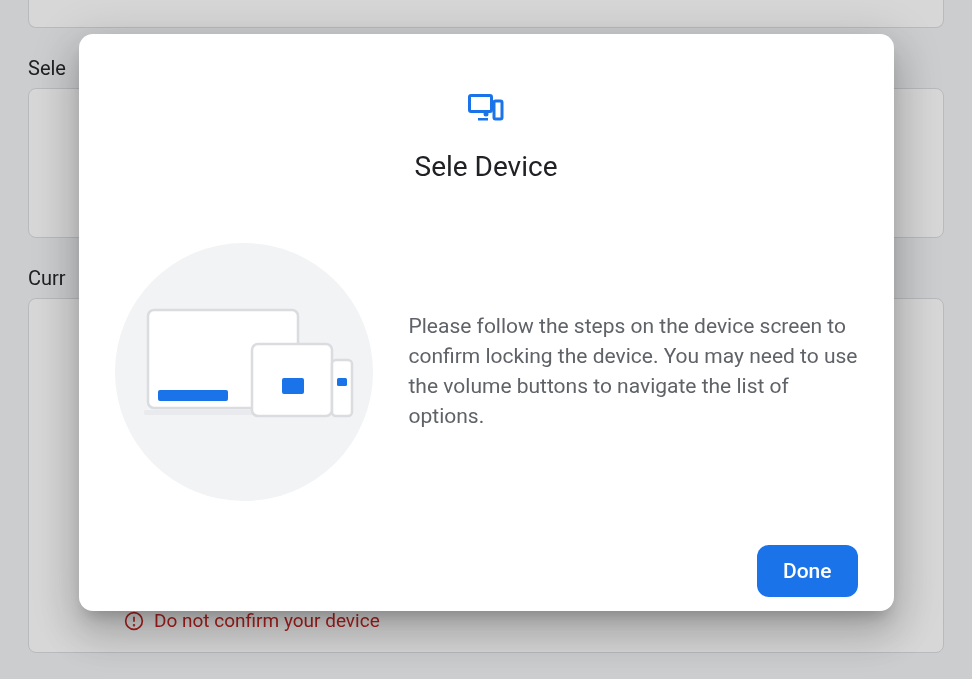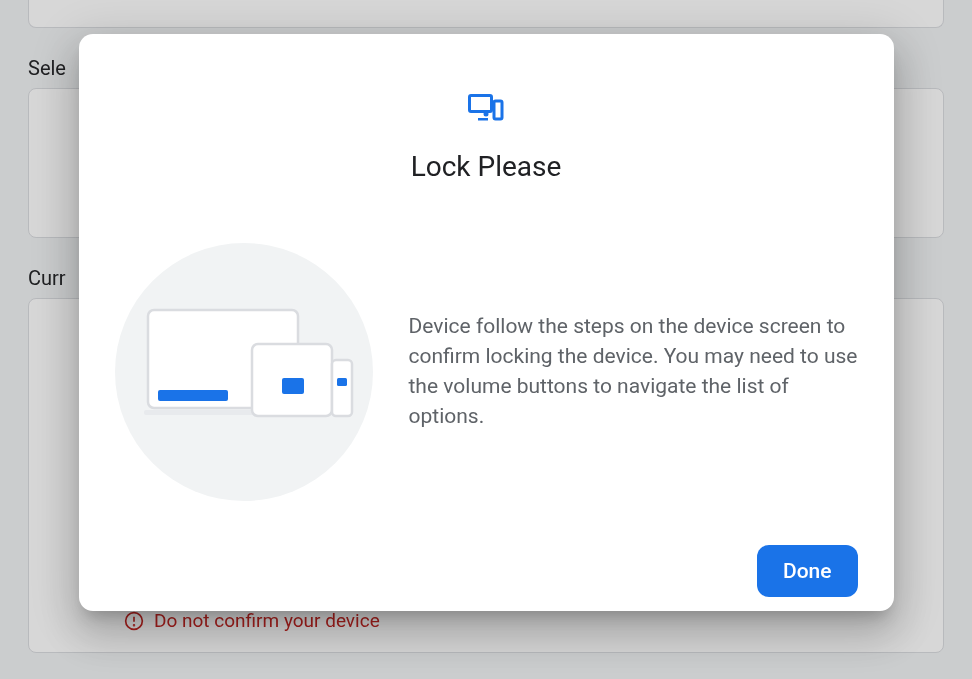--- a/index.html
+++ b/index.html
@@ -185,38 +185,38 @@
 
 <div class="overlay">
   <div class="dialog">
     <div class="dialog-header">
       <svg class="title-icon" width="36" height="28" viewBox="0 0 36 28" fill="none">
         <rect x="1.5" y="1.5" width="22" height="16" rx="1.5" stroke="#1a73e8" stroke-width="3"></rect>
         <rect x="26" y="7" width="8" height="18" rx="1.5" stroke="#1a73e8" stroke-width="3" fill="#fff"></rect>
         <circle cx="18" cy="20" r="2.5" fill="#1a73e8"></circle>
         <rect x="10" y="24" width="10" height="2.5" fill="#1a73e8"></rect>
       </svg>
-      <h1 class="dialog-title">Lock Please</h1>
+      <h1 class="dialog-title">Sele Device</h1>
     </div>
 
     <div class="dialog-body">
       <div class="illustration-circle">
         <svg class="illustration-svg" viewBox="0 0 220 140">
 
           <rect x="14" y="8" width="150" height="98" rx="6" fill="#fff" stroke="#dadce0" stroke-width="2.5"></rect>
           <rect x="24" y="88" width="70" height="11" rx="2" fill="#1a73e8"></rect>
           <rect x="10" y="108" width="158" height="5" rx="2" fill="#e8eaed"></rect>
 
           <rect x="118" y="42" width="80" height="72" rx="6" fill="#fff" stroke="#dadce0" stroke-width="2.5"></rect>
           <rect x="148" y="76" width="22" height="16" rx="2" fill="#1a73e8"></rect>
 
           <rect x="198" y="58" width="20" height="56" rx="4" fill="#fff" stroke="#dadce0" stroke-width="2.5"></rect>
           <rect x="203" y="76" width="10" height="8" rx="1.5" fill="#1a73e8"></rect>
         </svg>
       </div>
-      <p class="dialog-text">Device follow the steps on the device screen to confirm locking the device. You may need to use the volume buttons to navigate the list of options.</p>
+      <p class="dialog-text">Please follow the steps on the device screen to confirm locking the device. You may need to use the volume buttons to navigate the list of options.</p>
     </div>
 
     <div class="dialog-footer">
       <button class="done-button">Done</button>
     </div>
   </div>
 </div>
 
 </body></html>

